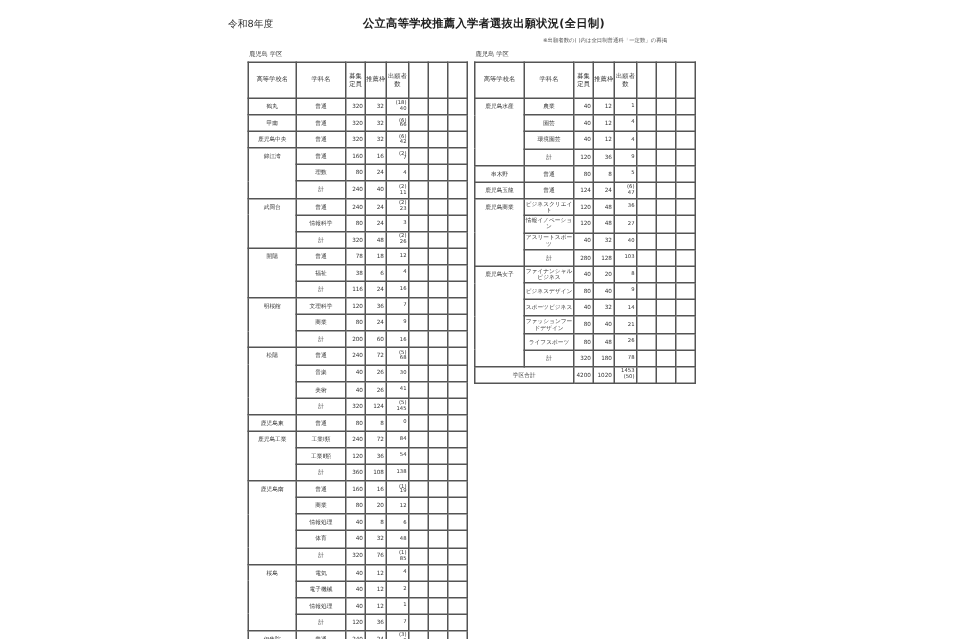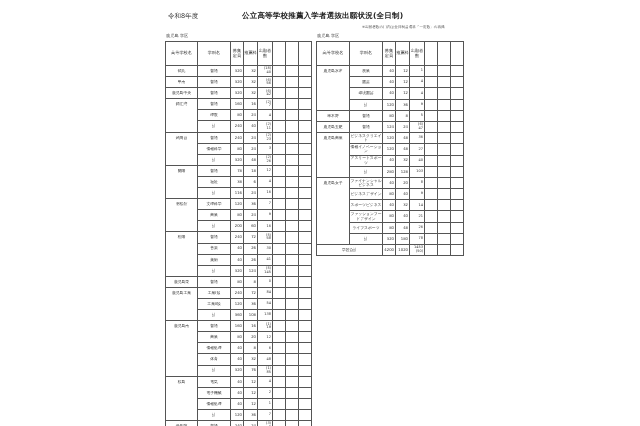--- a/index.html
+++ b/index.html
@@ -1,18 +1,18 @@
 <!DOCTYPE html>
 <html><head>
 <meta charset="utf-8">
 <style>
   html, body { margin: 0; padding: 0; background: #ffffff; }
   body { width: 640px; height: 426px; position: relative; overflow: hidden;
          font-family: "DejaVu Sans", sans-serif; color: #222; }
-  .year { position: absolute; left: 168px; top: 12px; font-size: 6.5px; color:#333; }
+  .year { position: absolute; left: 152px; top: 12px; font-size: 6.5px; color:#333; }
   .title { position: absolute; left: 242px; top: 11px; font-size: 7.5px; font-weight: bold; color:#222; letter-spacing: 0.2px; }
   .note { position: absolute; left: 362px; top: 25px; font-size: 3.6px; color:#555; white-space: nowrap; }
   .district { position: absolute; font-size: 4.2px; color:#444; }
   table.t { position: absolute; border-collapse: collapse; table-layout: fixed; }
   table.t td, table.t th { border: 0.8px solid #555; font-size: 3.8px; font-weight: normal; text-align: center;
       padding: 0; line-height: 4.2px; color:#333; overflow: hidden; }
   table.t th { height: 23px; font-size: 4.2px; }
   table.t td.num { text-align: right; padding-right: 1px; }
   table.t td.app { text-align: right; padding-right: 1px; font-size: 3.5px; line-height: 3.6px; }
   table.t td.school { vertical-align: top; padding-top: 3px; }

